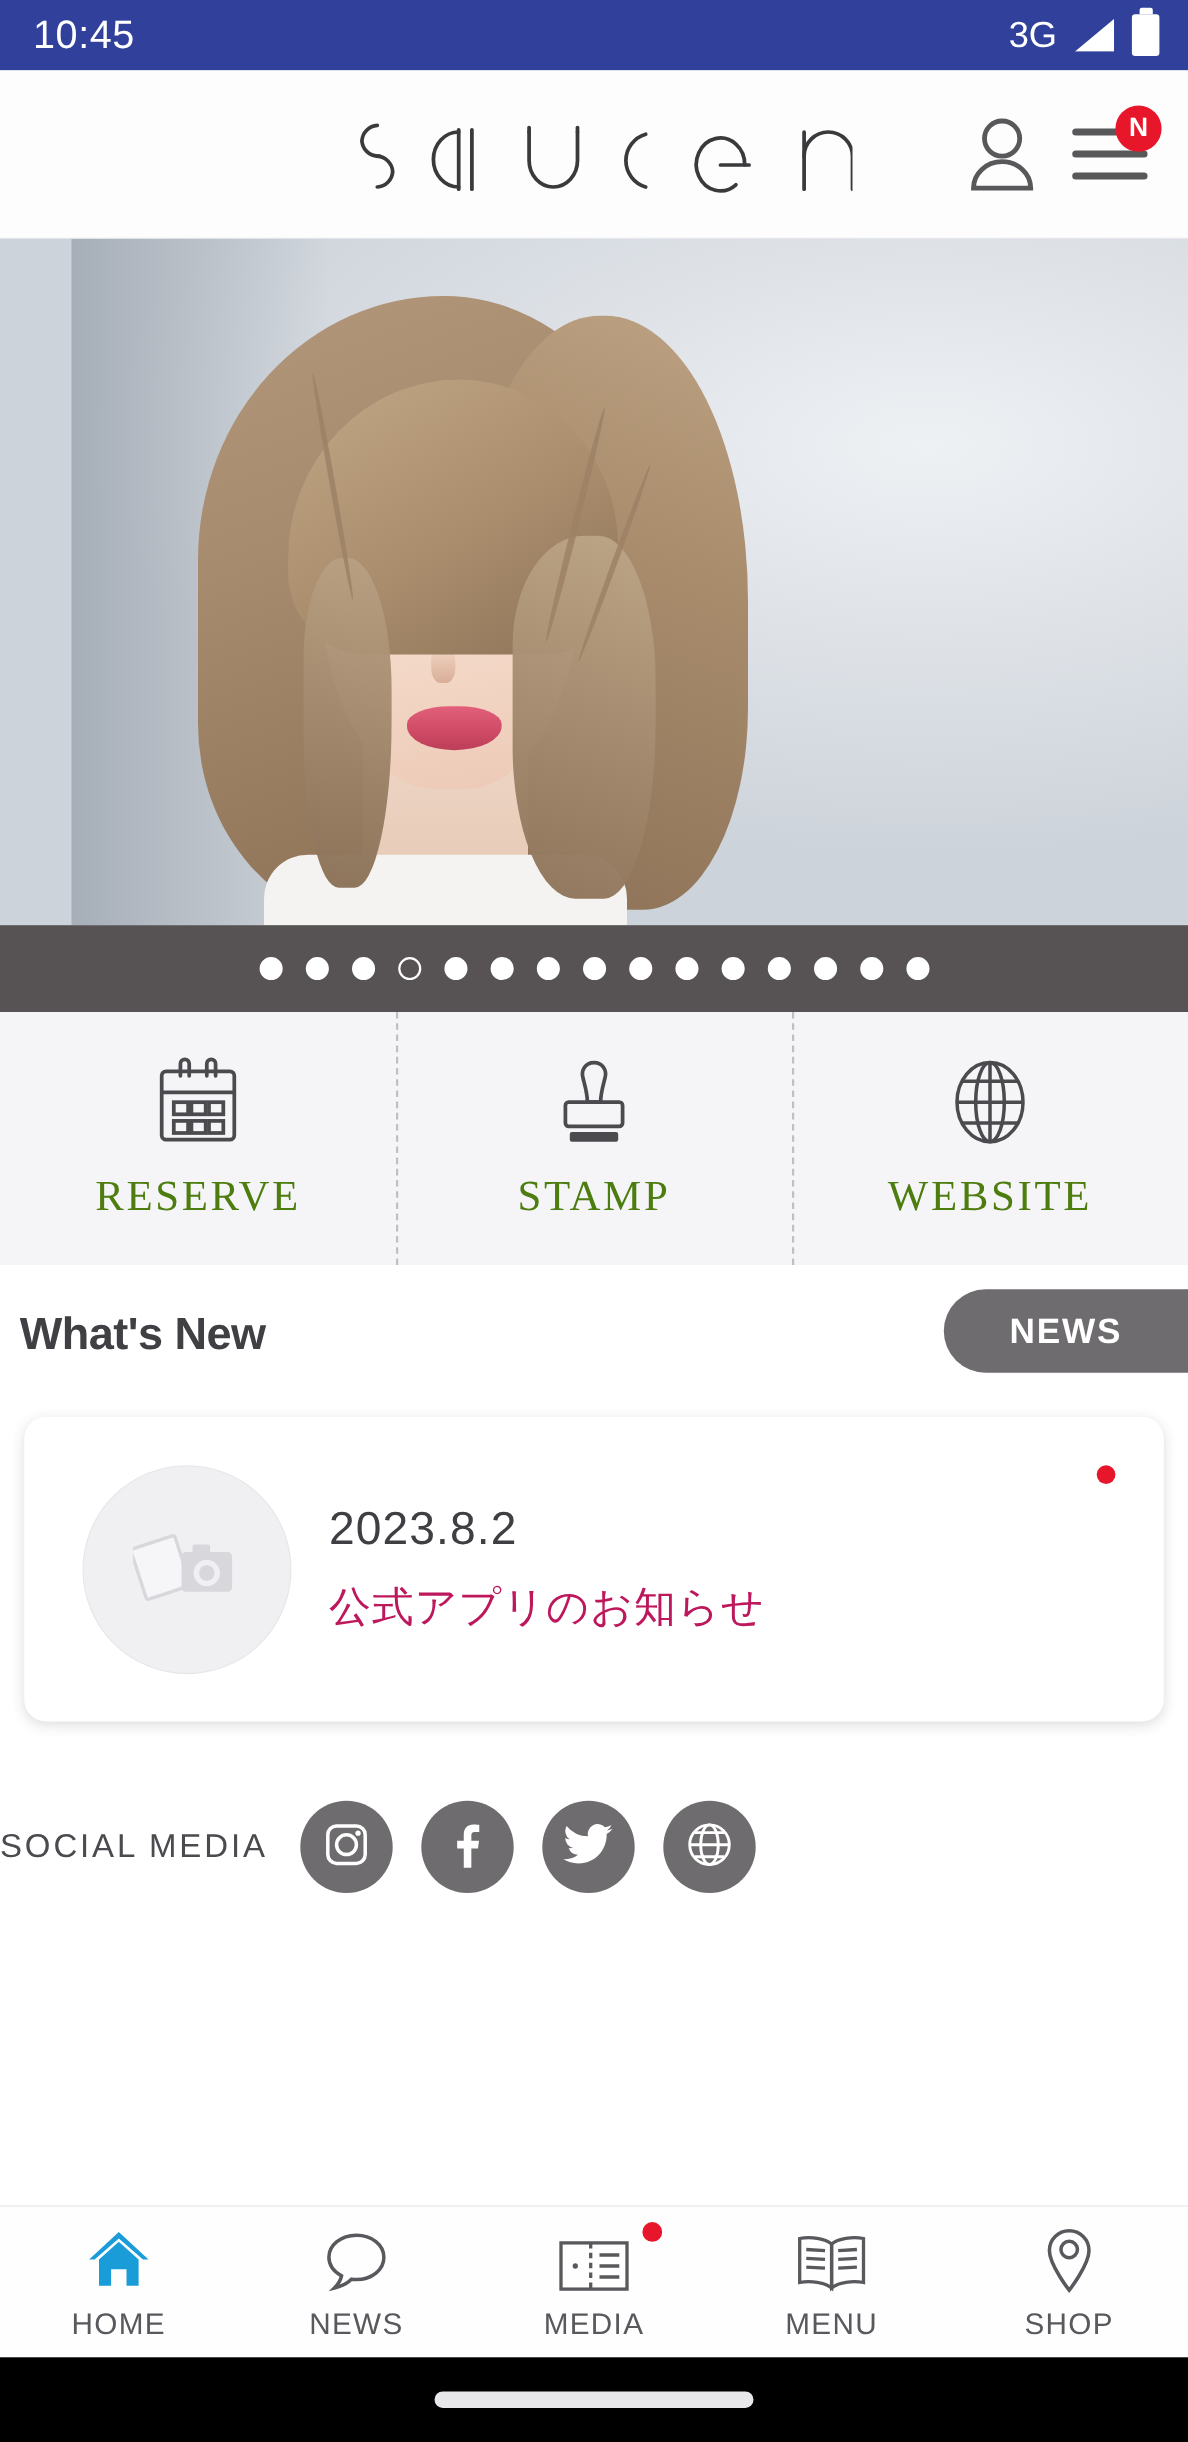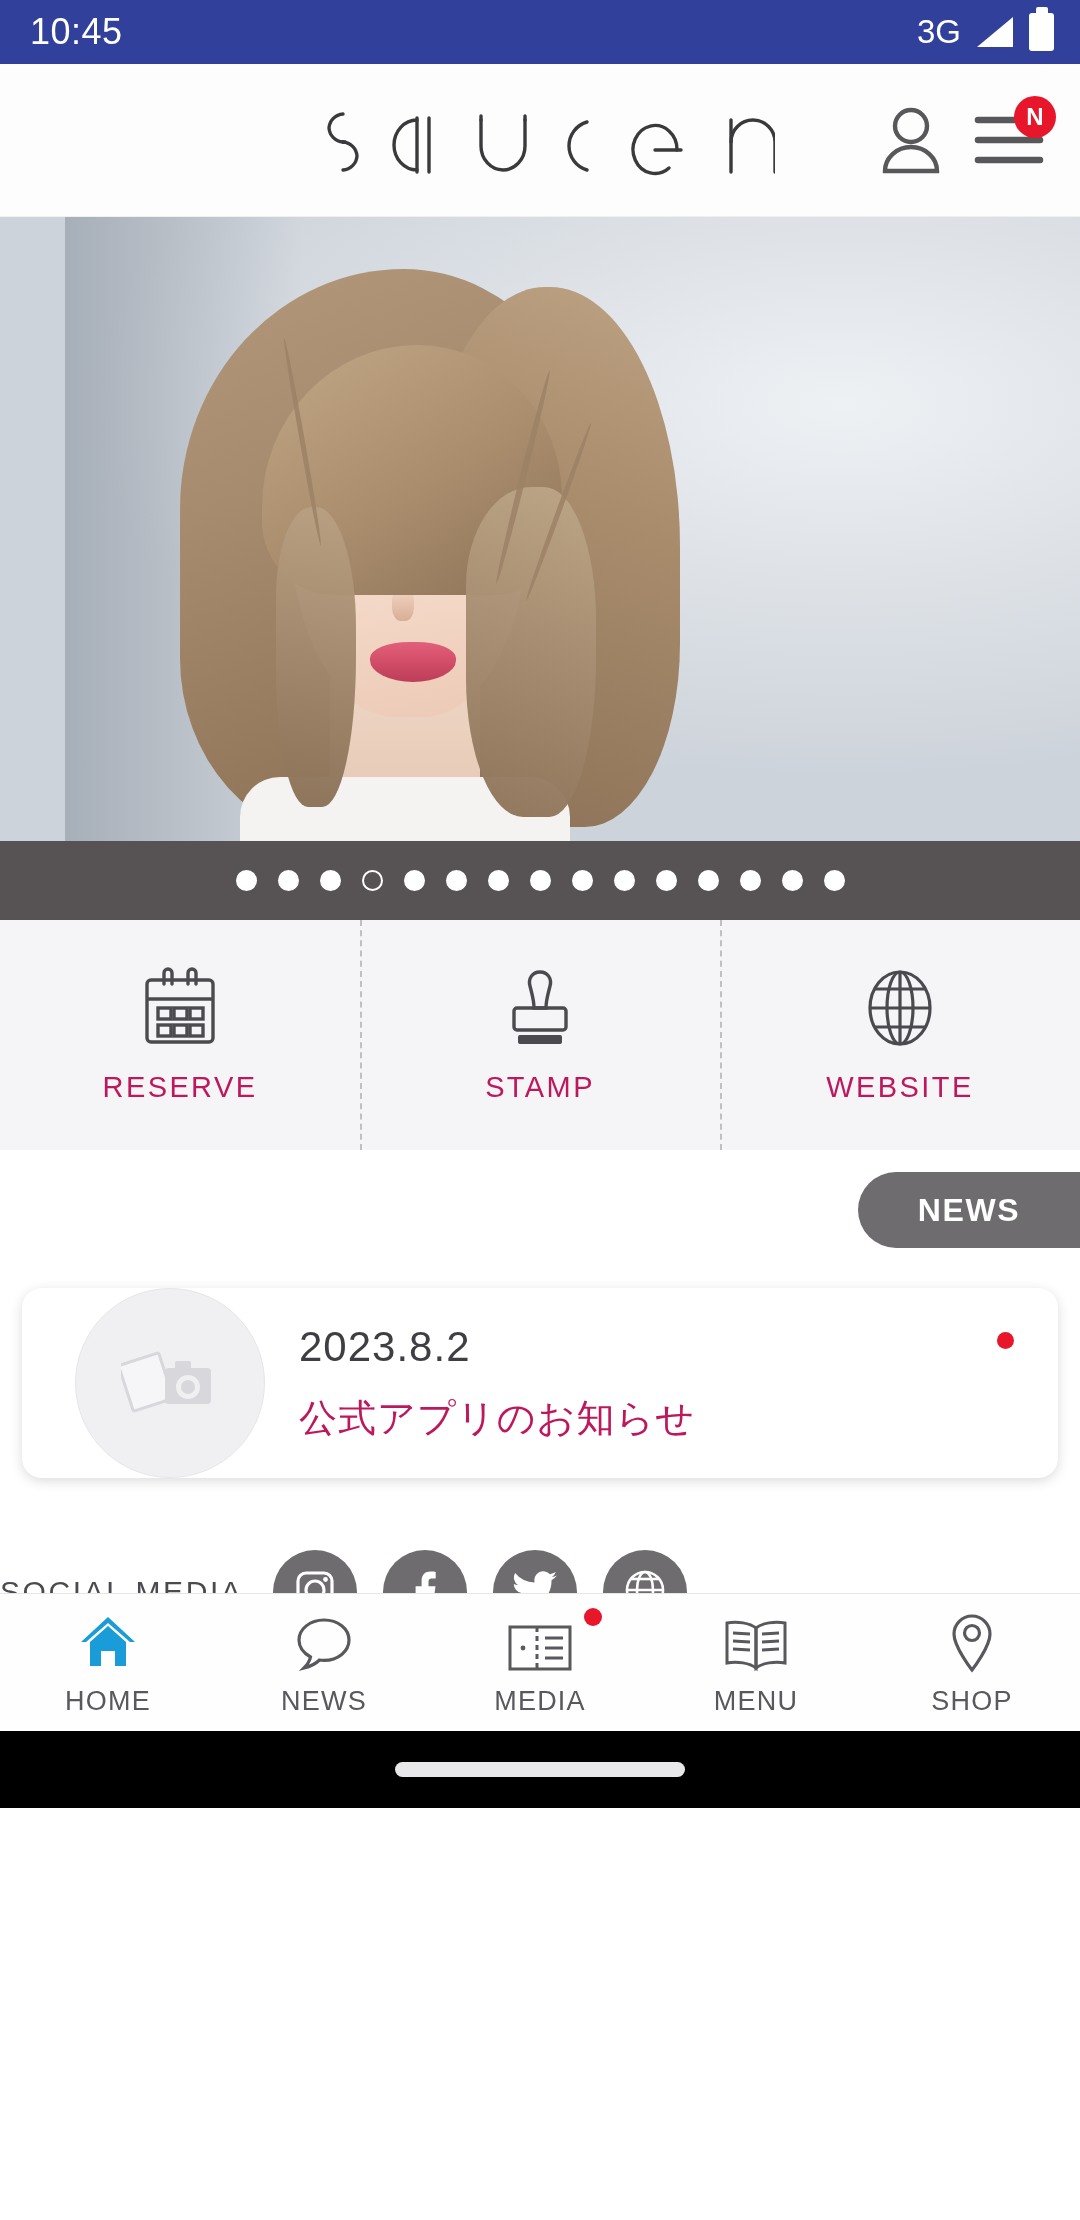--- a/index.html
+++ b/index.html
@@ -4,21 +4,21 @@
 <style>
   * { margin:0; padding:0; box-sizing:border-box; }
   html,body{
     width:1080px; height:2220px;
     font-family:"Liberation Sans", sans-serif;
     background:#ffffff;
     overflow:hidden;
   }
   #screen{
     position:relative;
-    width:1080px; height:1808px;
+    width:1080px; height:2220px;
     display:flex; flex-direction:column;
     background:#ffffff;
   }
 
   
   .statusbar{
     height:64px; flex:0 0 64px;
     background:#30409b;
     display:flex; align-items:center; justify-content:space-between;
     padding:0 26px 0 30px;
@@ -191,22 +191,22 @@
     flex:1 1 0; position:relative;
     display:flex; flex-direction:column;
     align-items:center; justify-content:center;
     gap:22px;
   }
   .quick-cell + .quick-cell::before{
     content:""; position:absolute; left:0; top:0; bottom:0;
     border-left:2px dashed #bfbfc4;
   }
   .quick-label{
-    font-size:29px; letter-spacing:2.4px;
-    color:#be185d; font-weight:400;
+    font-size:39px; letter-spacing:2.4px;
+    color:#4d7c0f; font-weight:400;font-family:Liberation Serif, serif;
   }
   .quick-cell svg{ display:block; }
 
   
   .whatsnew-bar{
     flex:0 0 124px; height:124px;
     background:#ffffff;
     display:flex; align-items:center;
     position:relative; padding-left:18px;
   }
@@ -450,20 +450,21 @@
           <line x1="14" y1="60" x2="64" y2="60"></line>
           <line x1="39" y1="5" x2="39" y2="77"></line>
         </svg>
       </span>
       <span class="quick-label">WEBSITE</span>
     </div>
 
   </div>
 
   <div class="whatsnew-bar">
+    <span class="whatsnew-title">What's New</span>
     <div class="more-btn">NEWS</div>
   </div>
 
   <div class="news-area">
 
     <div class="news-card">
       <div class="news-thumb">
         <span>
           <svg width="98" height="74" viewBox="0 0 98 74" fill="none">
             <rect x="4" y="14" width="42" height="48" rx="2" transform="rotate(-18 25 38)" stroke="#d7d7dc" stroke-width="3" fill="#f6f6f8"></rect>

